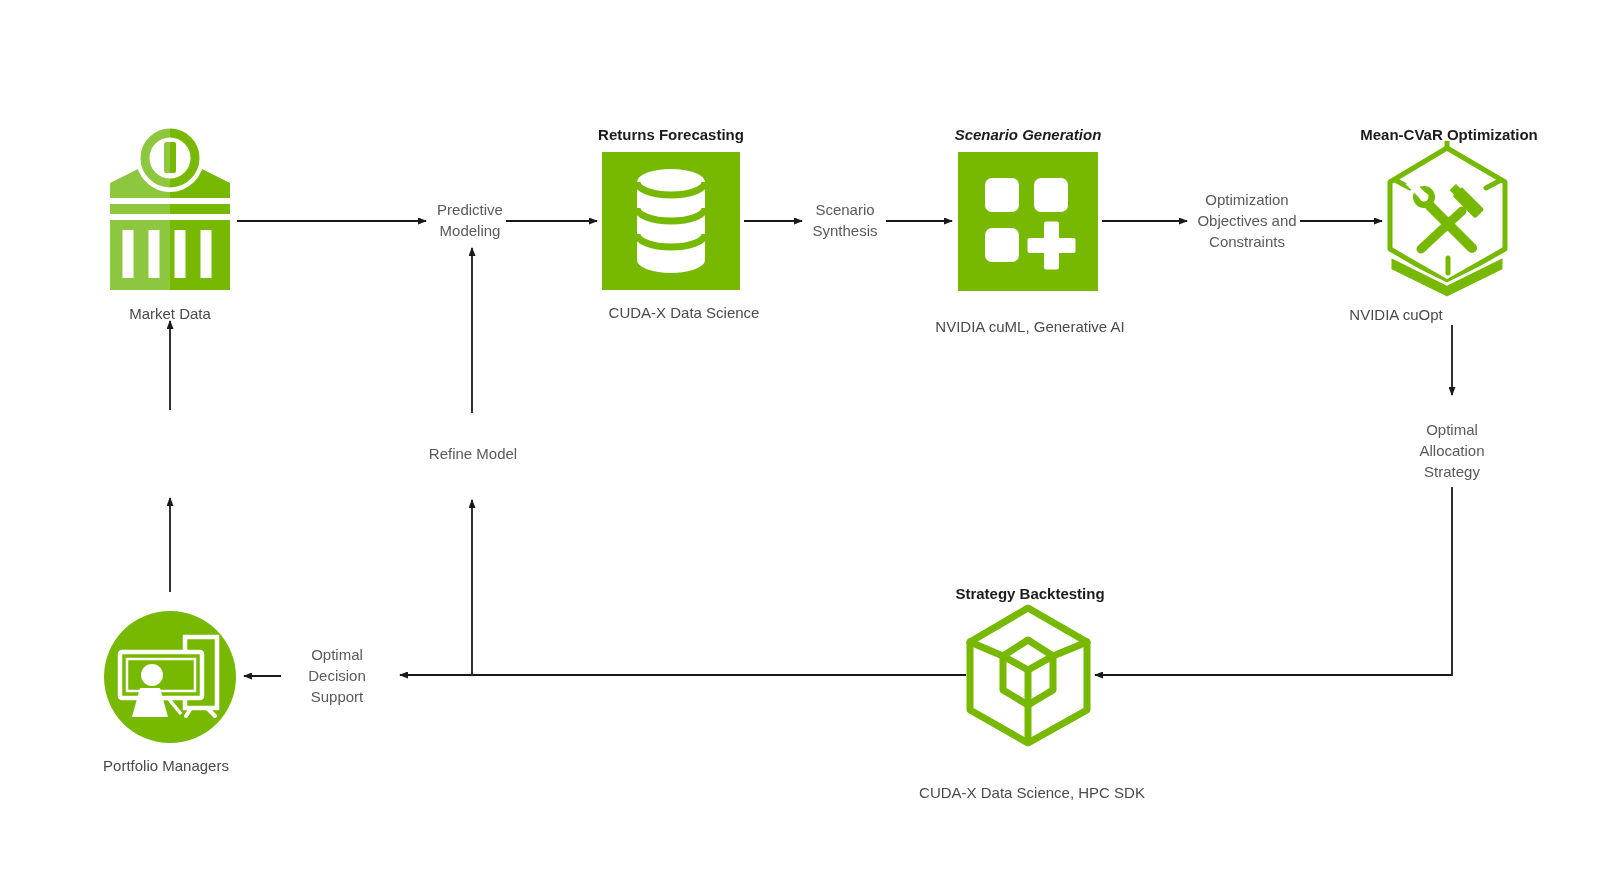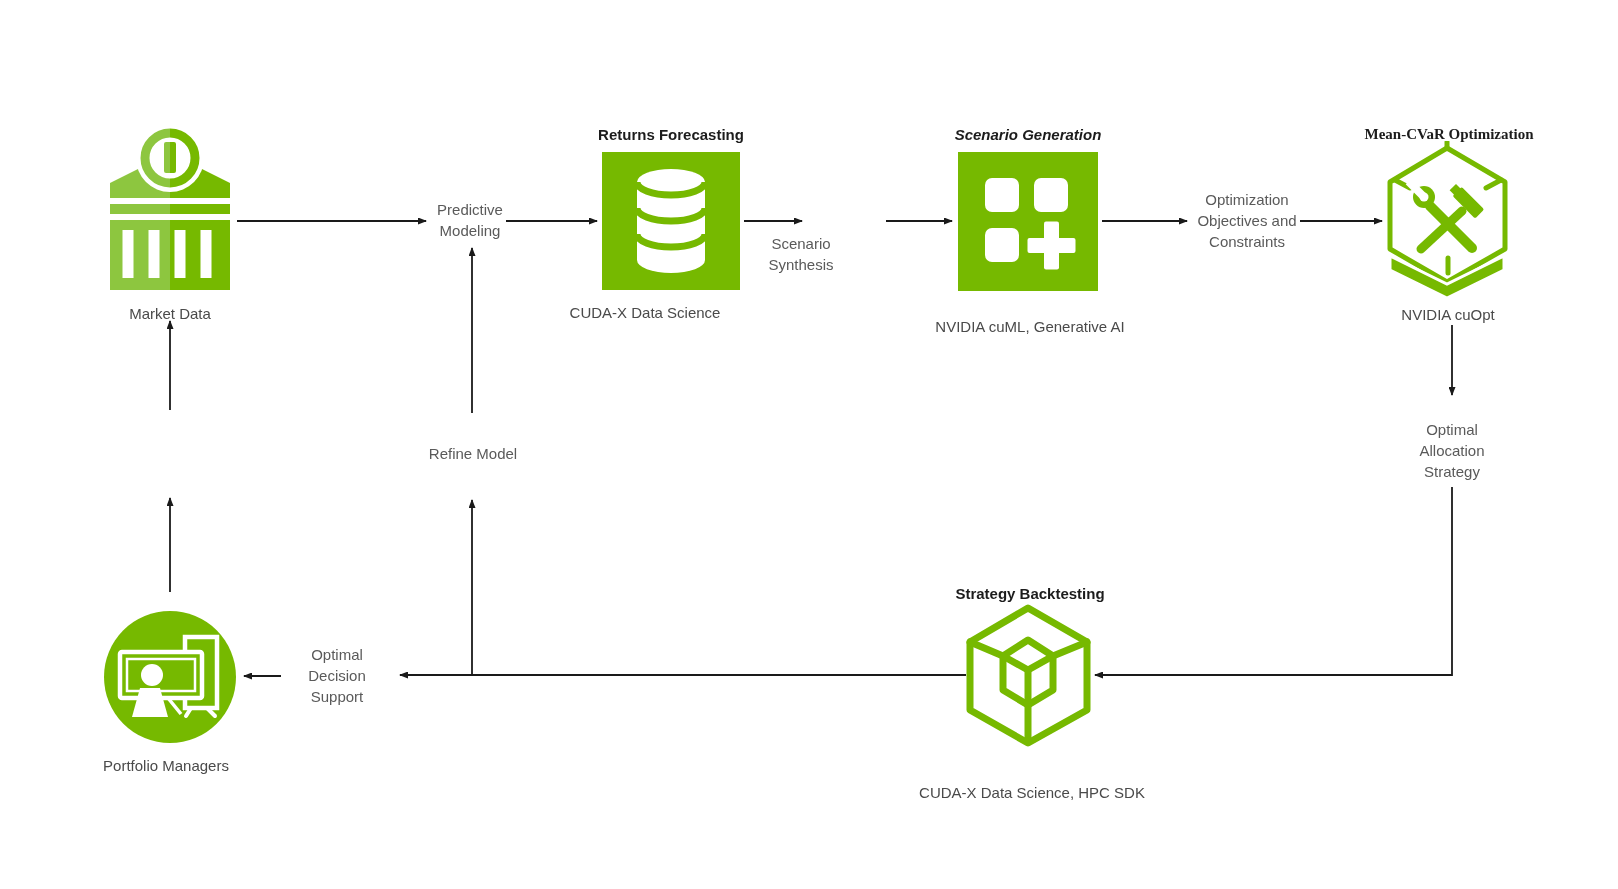--- a/index.html
+++ b/index.html
@@ -131,33 +131,33 @@
     </g>
     <rect x="17" y="42" width="82" height="46" rx="2" fill="#76B900" stroke="#ffffff" stroke-width="4.5"></rect>
     <rect x="24" y="49" width="68" height="32" fill="none" stroke="#ffffff" stroke-width="2.5"></rect>
     <line x1="65" y1="88" x2="78" y2="104" stroke="#ffffff" stroke-width="3.5"></line>
     <circle cx="49" cy="65" r="11" fill="#ffffff"></circle>
     <path d="M29,107 L37,78 L57,78 L65,107 Z" fill="#ffffff"></path>
   </svg>
 
   <div class="txt title" style="left:571px;top:124px;width:200px;">Returns Forecasting</div>
   <div class="txt title" style="left:928px;top:124px;width:200px;font-style:italic;">Scenario Generation</div>
-  <div class="txt title" style="left:1329px;top:124px;width:240px;font-family:Liberation Serif, serif;">Mean-CVaR Optimization</div>
+  <div class="txt title" style="left:1329px;top:124px;width:240px;">Mean-CVaR Optimization</div>
   <div class="txt title" style="left:930px;top:583px;width:200px;">Strategy Backtesting</div>
 
   <div class="txt nodelabel" style="left:90px;top:303px;width:160px;">Market Data</div>
-  <div class="txt nodelabel" style="left:545px;top:302px;width:200px;">CUDA-X Data Science</div>
+  <div class="txt nodelabel" style="left:584px;top:302px;width:200px;">CUDA-X Data Science</div>
   <div class="txt nodelabel" style="left:905px;top:316px;width:250px;">NVIDIA cuML, Generative AI</div>
-  <div class="txt nodelabel" style="left:1348px;top:304px;width:200px;">NVIDIA cuOpt</div>
+  <div class="txt nodelabel" style="left:1296px;top:304px;width:200px;">NVIDIA cuOpt</div>
   <div class="txt nodelabel" style="left:882px;top:782px;width:300px;">CUDA-X Data Science, HPC SDK</div>
   <div class="txt nodelabel" style="left:66px;top:755px;width:200px;">Portfolio Managers</div>
 
   <div class="txt flowlabel" style="left:400px;top:199px;width:140px;">Predictive
 Modeling</div>
-  <div class="txt flowlabel" style="left:741px;top:199px;width:120px;margin-top:34px;">Scenario
+  <div class="txt flowlabel" style="left:785px;top:199px;width:120px;">Scenario
 Synthesis</div>
   <div class="txt flowlabel" style="left:1167px;top:189px;width:160px;text-align:center;">Optimization
 Objectives and
 Constraints</div>
   <div class="txt flowlabel" style="left:1382px;top:419px;width:140px;">Optimal
 Allocation
 Strategy</div>
   <div class="txt flowlabel" style="left:403px;top:443px;width:140px;">Refine Model</div>
   <div class="txt flowlabel" style="left:277px;top:644px;width:120px;">Optimal
 Decision

